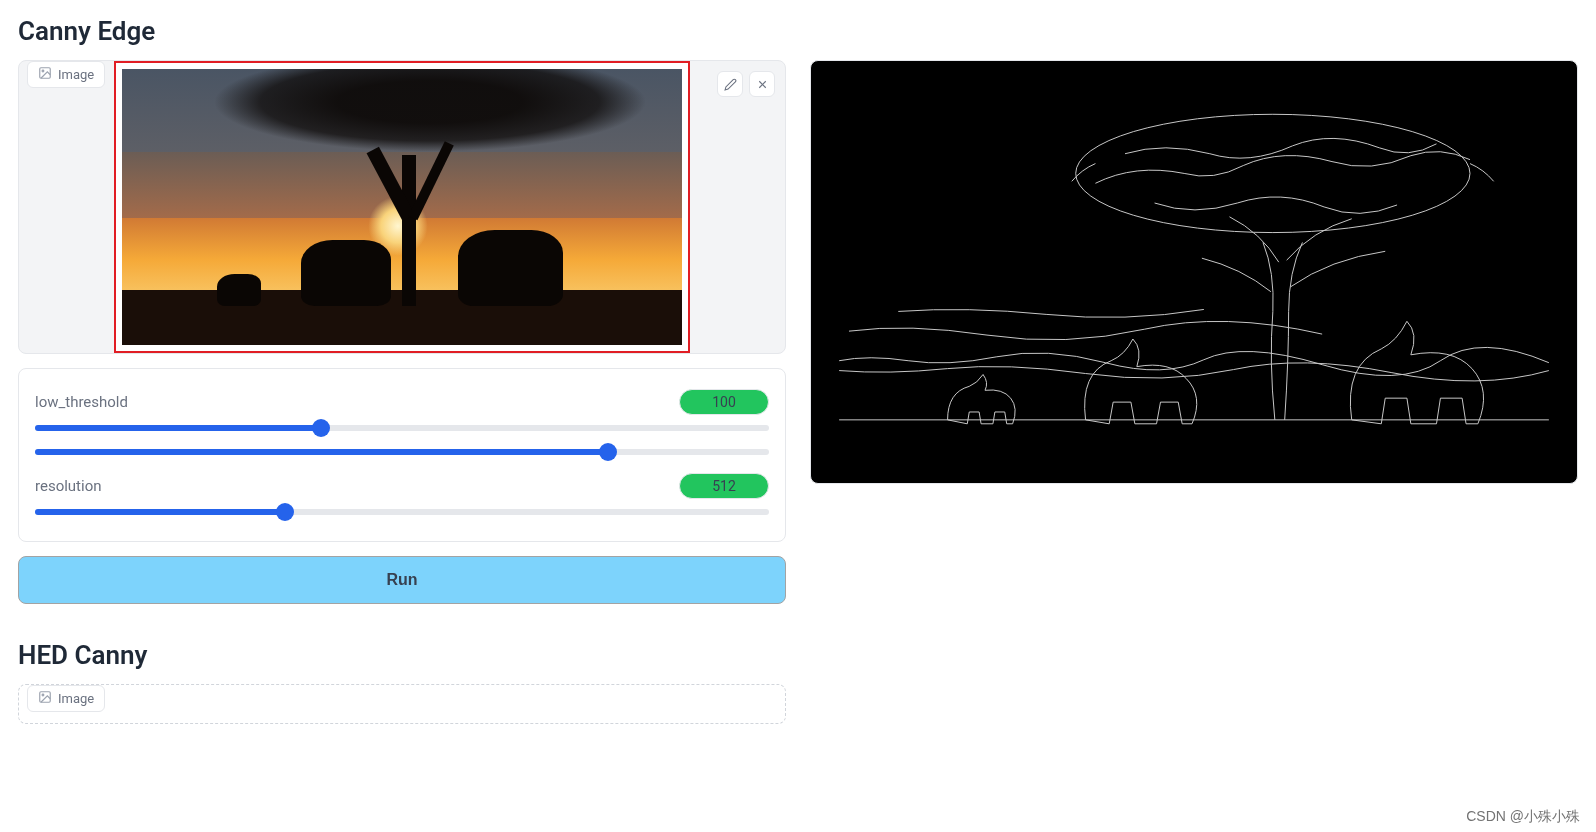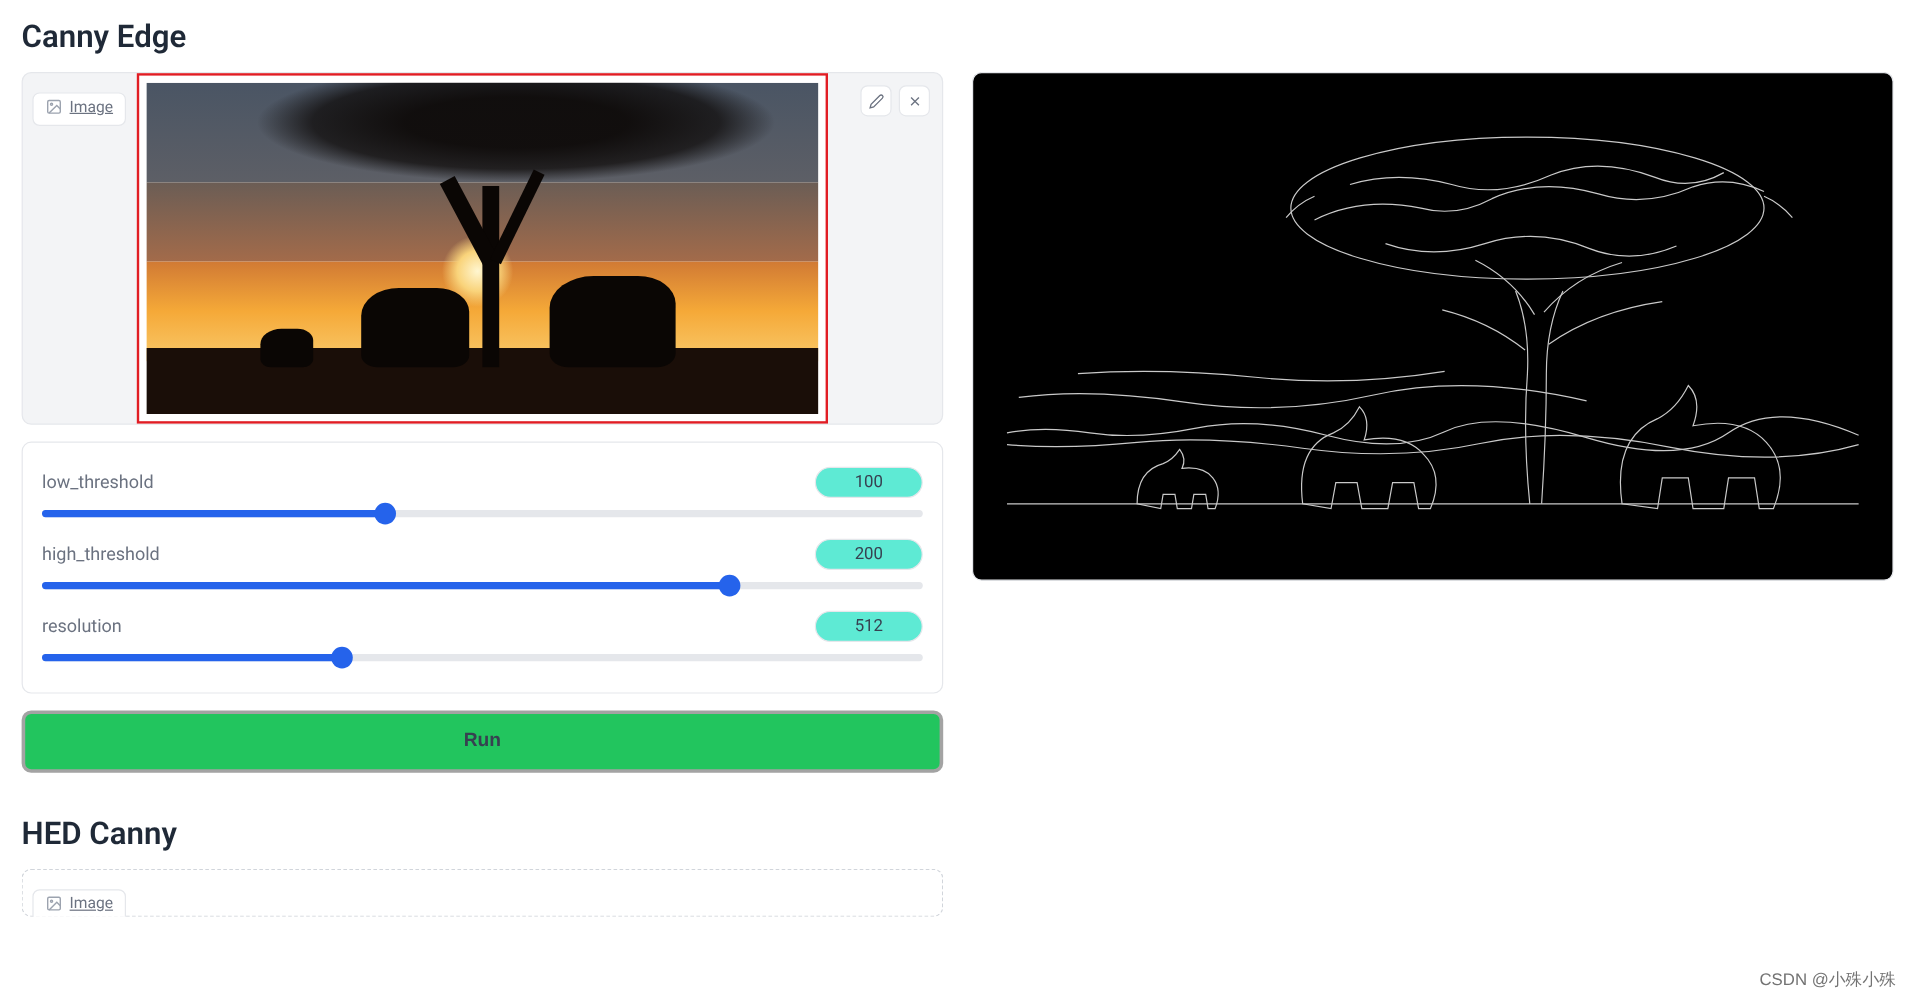--- a/index.html
+++ b/index.html
@@ -34,33 +34,32 @@
     .image-card {
       background: #f3f4f6;
       height: 294px;
       position: relative;
       display: flex;
       align-items: center;
       justify-content: center;
     }
     .image-badge {
       position: absolute;
-      top: 16px;
+      top: 0;
       left: 8px;
       background: #fff;
       border: 1px solid #e5e7eb;
       border-radius: 6px;
       padding: 4px 10px;
       display: flex;
-      align-items: flex-start;
+      align-items: center;
       gap: 6px;
       font-size: 13px;
       color: #6b7280;
       z-index: 2;
-      text-decoration: underline;
     }
     .uploaded-img-wrap {
       position: absolute;
       top: 0; left: 95px; right: 95px; bottom: 0;
       border: 2px solid #e11d24;
       background: #fff;
       padding: 6px;
     }
     .icon-actions {
       position: absolute;
@@ -135,21 +134,21 @@
       display: flex;
       justify-content: space-between;
       align-items: center;
       margin-bottom: 10px;
     }
     .slider-label {
       font-size: 15px;
       color: #6b7280;
     }
     .slider-value {
-      background: #5eead4;
+      background: #22c55e;
       border: 1px solid #e5e7eb;
       border-radius: 16px;
       padding: 4px 24px;
       font-size: 14px;
       color: #374151;
       min-width: 90px;
       text-align: center;
     }
     .slider-track {
       position: relative;
@@ -173,22 +172,22 @@
       width: 18px;
       height: 18px;
       background: #2563eb;
       border-radius: 50%;
       transform: translate(-50%, -50%);
     }
 
     .run-btn {
       width: 100%;
       padding: 14px;
-      background: #22c55e;
-      border: 3px solid #a3a3a3;
+      background: #7dd3fc;
+      border: 1px solid #a3a3a3;
       border-radius: 8px;
       font-size: 16px;
       font-weight: 600;
       color: #374151;
       cursor: pointer;
       margin-bottom: 20px;
     }
 
     .dashed-card {
       background: #fff;
@@ -273,24 +272,20 @@
           <span class="slider-label">low_threshold</span>
           <span class="slider-value">100</span>
         </div>
         <div class="slider-track">
           <div class="slider-fill" style="width:39%"></div>
           <div class="slider-thumb" style="left:39%"></div>
         </div>
       </div>
 
       <div class="slider-row">
-        <div class="slider-header">
-          <span class="slider-label">high_threshold</span>
-          <span class="slider-value">200</span>
-        </div>
         <div class="slider-track">
           <div class="slider-fill" style="width:78%"></div>
           <div class="slider-thumb" style="left:78%"></div>
         </div>
       </div>
 
       <div class="slider-row">
         <div class="slider-header">
           <span class="slider-label">resolution</span>
           <span class="slider-value">512</span>

